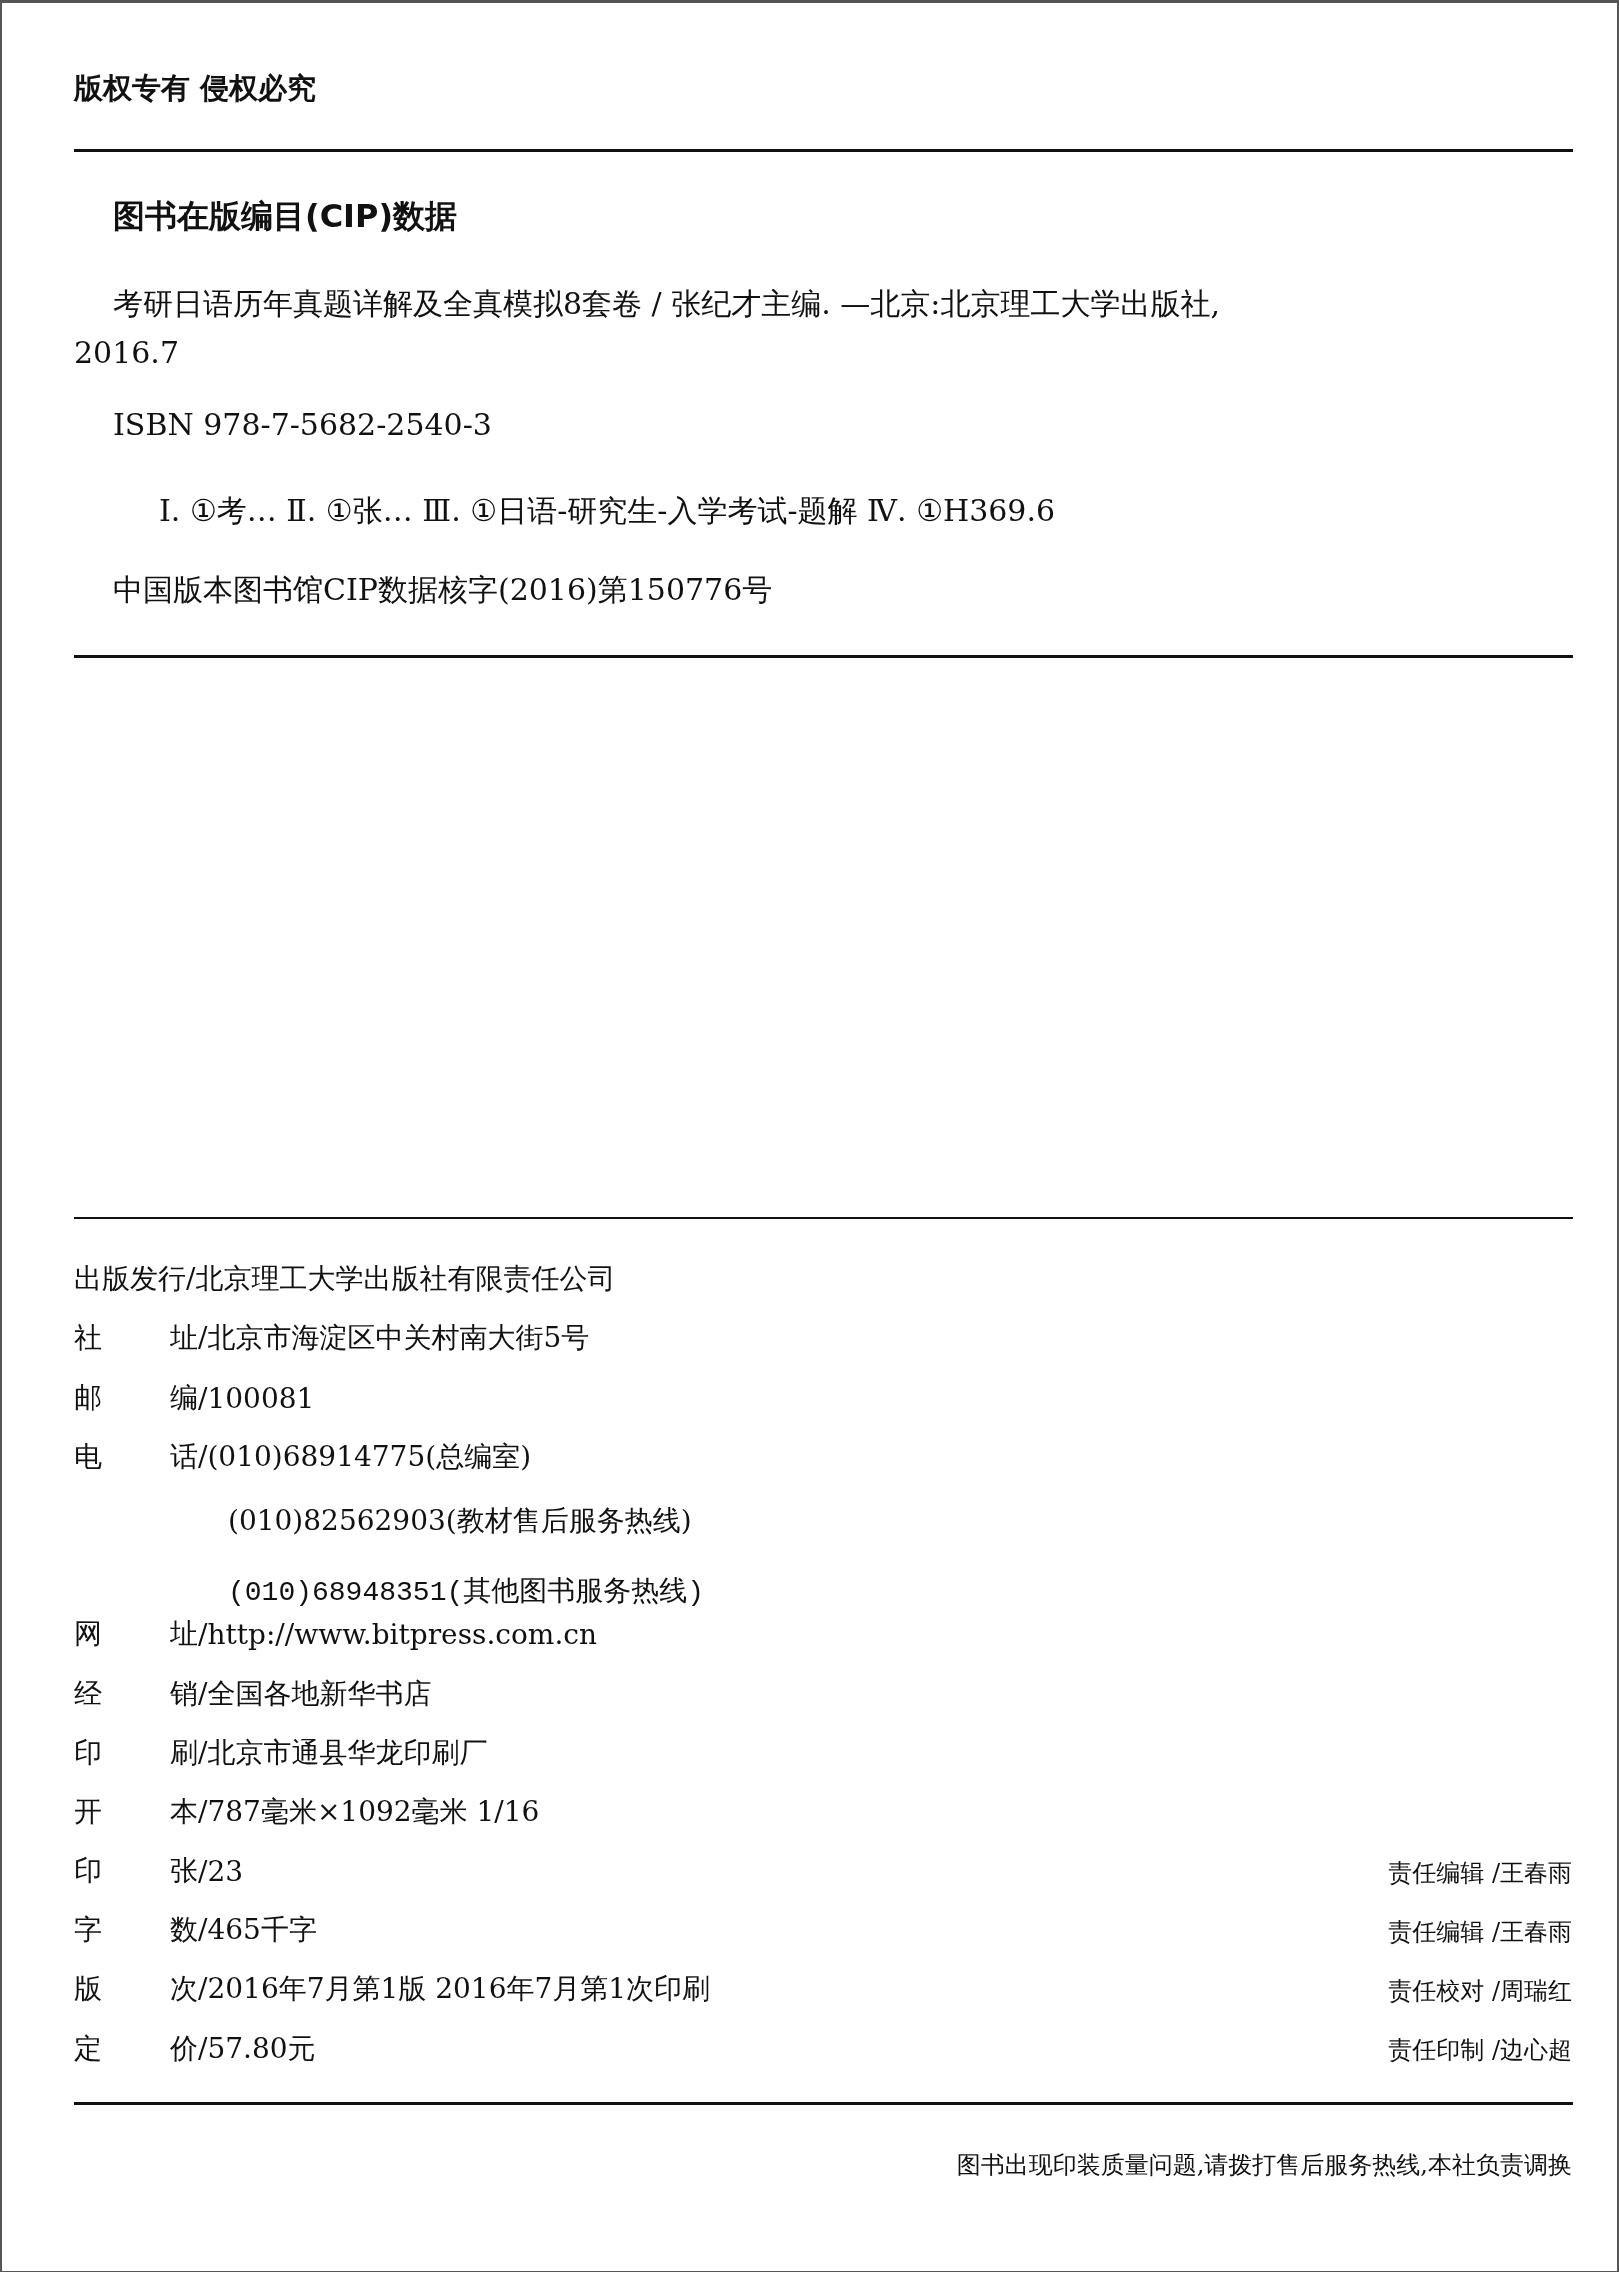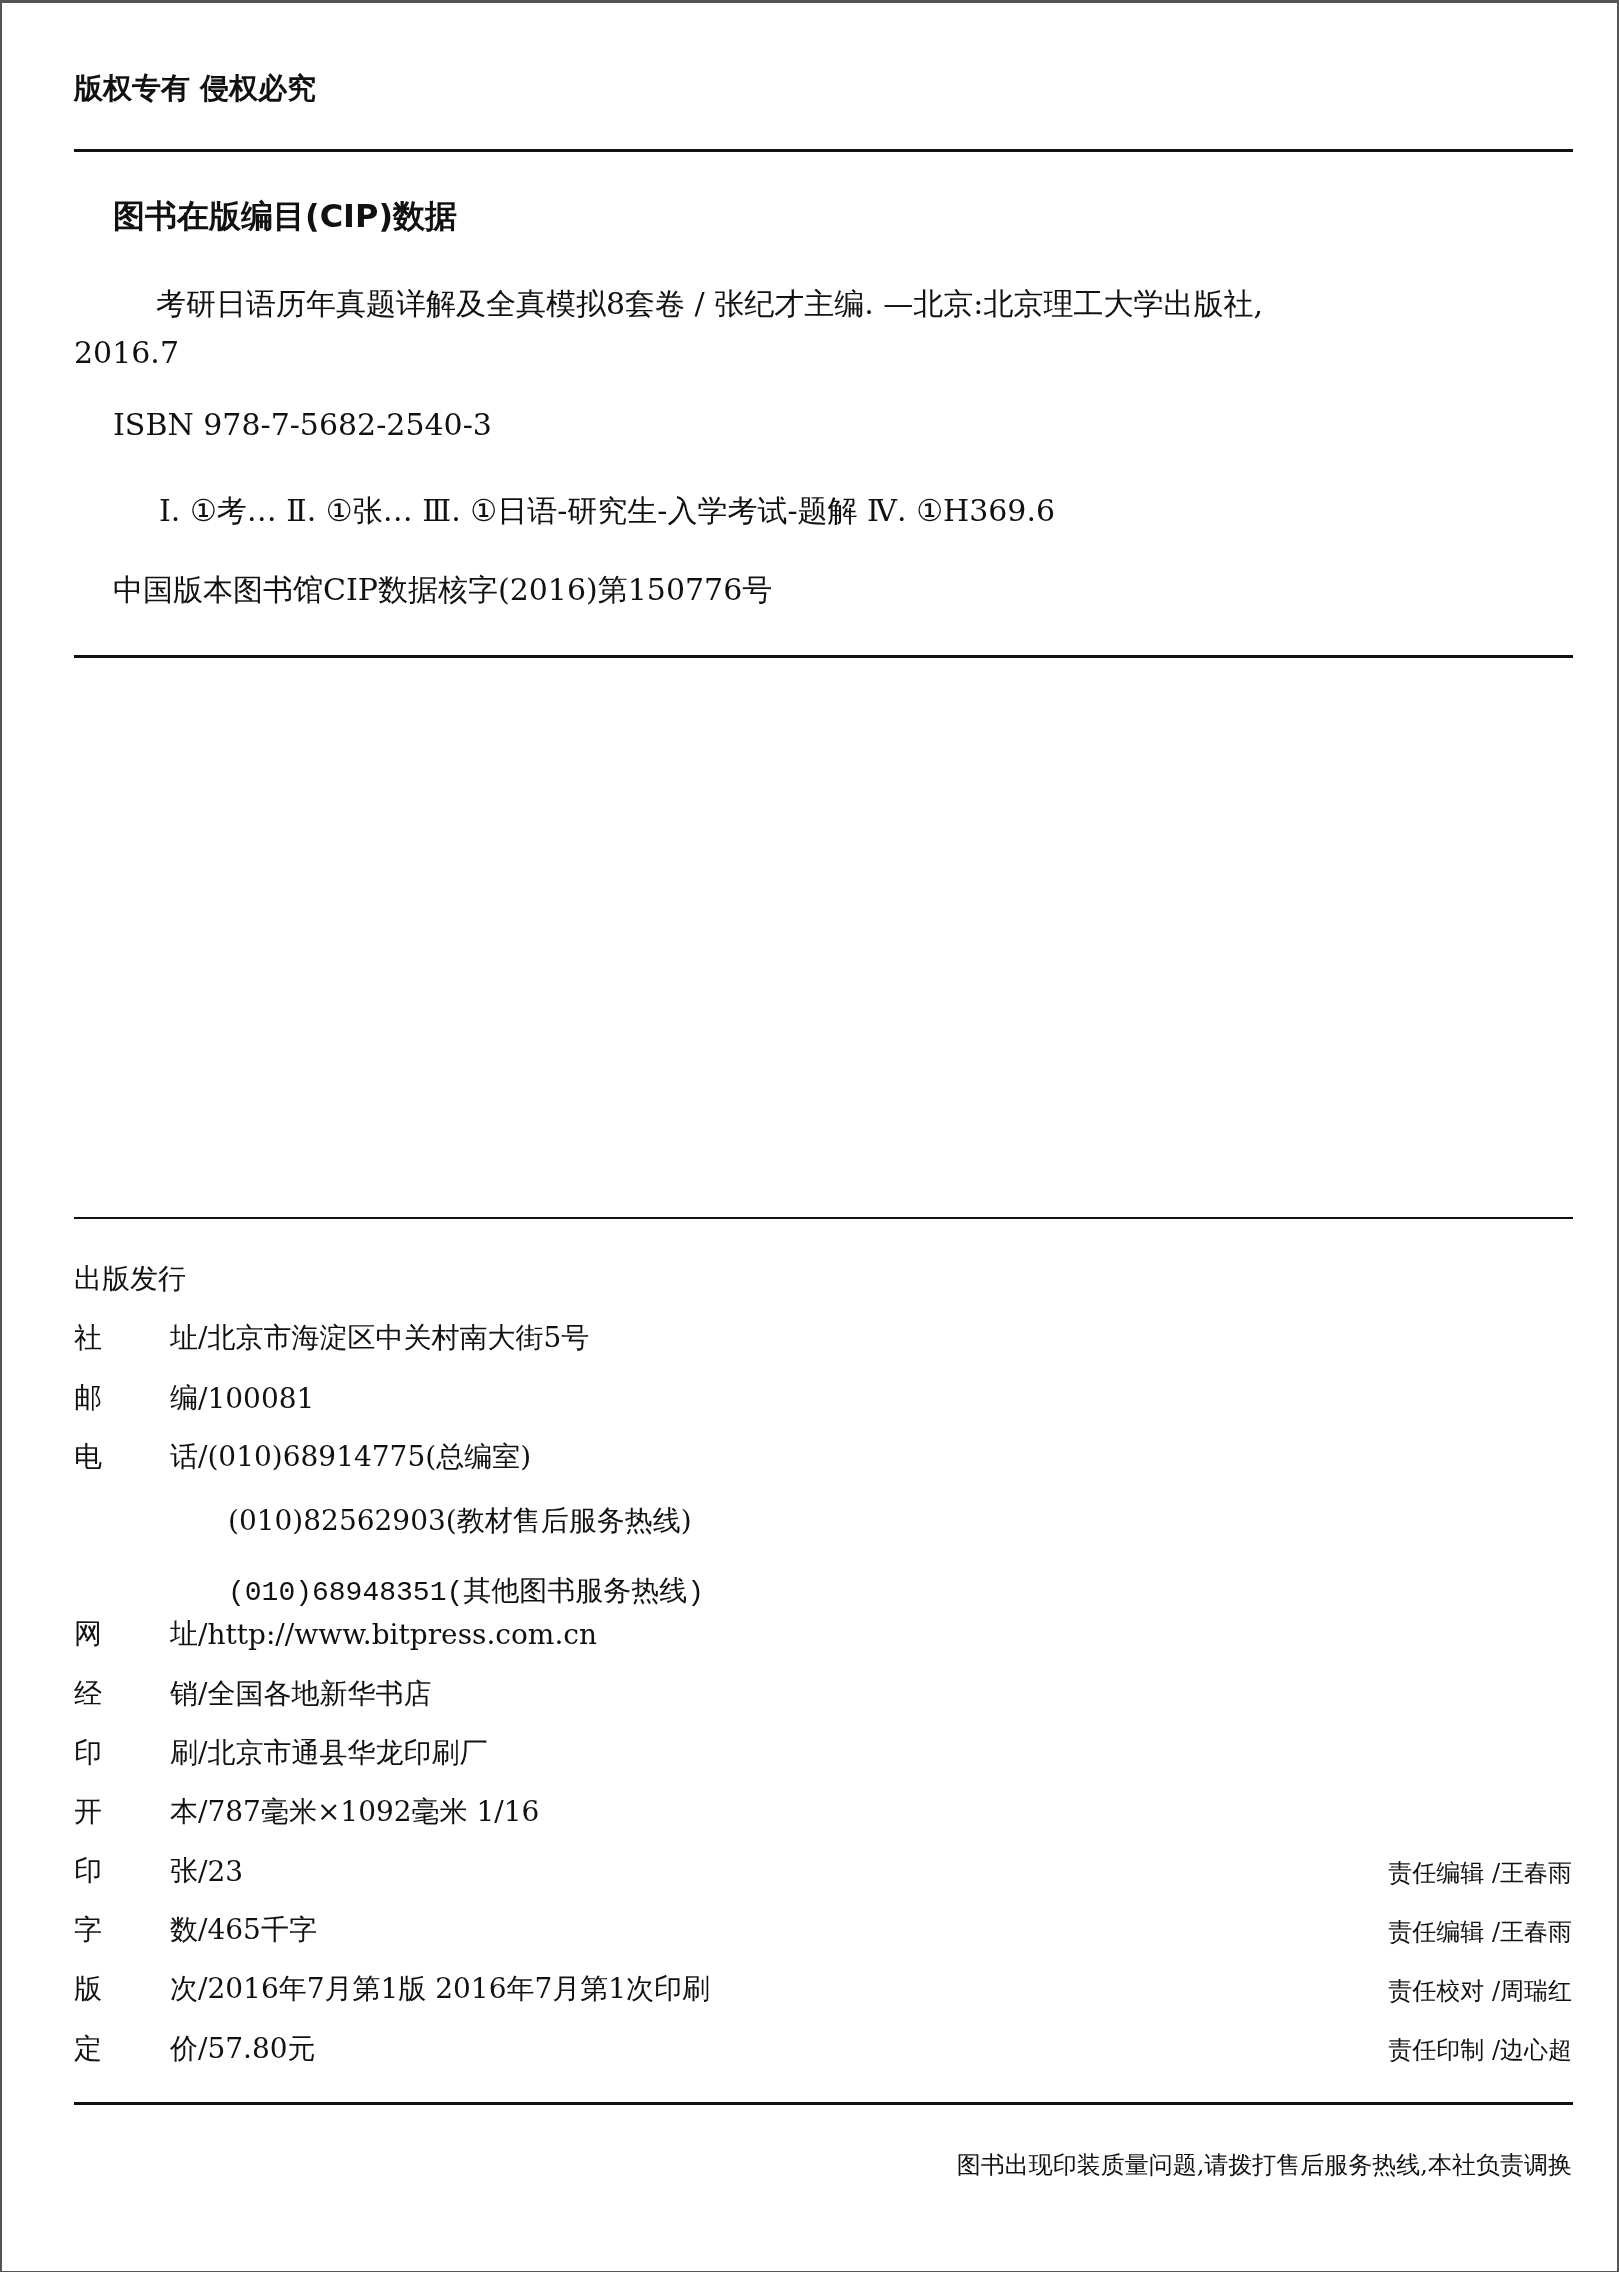--- a/index.html
+++ b/index.html
@@ -24,32 +24,33 @@
 <body>
 
 <div class="frame"></div>
 
 <div class="abs bold t36" style="left:74px; top:74px;">版权专有   侵权必究</div>
 
 <div class="rule" style="top:149px; height:3.4px;"></div>
 
 <div class="abs bold t40" style="left:113px; top:200px;">图书在版编目(CIP)数据</div>
 
-<div class="abs t37" style="left:113px; top:289px; width:1459px; overflow:hidden;margin-left:43px;">考研日语历年真题详解及全真模拟8套卷 / 张纪才主编. —北京:北京理工大学出版社,</div>
+<div class="abs t37" style="left:113px; top:289px; width:1459px; overflow:hidden;">考研日语历年真题详解及全真模拟8套卷 / 张纪才主编. —北京:北京理工大学出版社,</div>
 <div class="abs t37" style="left:74px; top:338px;">2016.7</div>
 <div class="abs t37" style="left:113px; top:410px;">ISBN 978-7-5682-2540-3</div>
 <div class="abs t37" style="left:113px; top:496px;margin-left:46px;">Ⅰ. ①考… Ⅱ. ①张… Ⅲ. ①日语-研究生-入学考试-题解 Ⅳ. ①H369.6</div>
 <div class="abs t37" style="left:113px; top:575px;">中国版本图书馆CIP数据核字(2016)第150776号</div>
 
 <div class="rule" style="top:655px; height:2.5px;"></div>
 
 <div class="rule" style="top:1217px; height:1.7px;"></div>
 
 <div class="row" style="top:1262px;">
   <span class="lblfull">出版发行</span>
+  <span>/北京理工大学出版社有限责任公司</span>
 </div>
 <div class="row" style="top:1321px;">
   <span class="lbl1">社</span>
   <span class="lbl2">址</span>
   <span>/北京市海淀区中关村南大街5号</span>
 </div>
 <div class="row" style="top:1381px;">
   <span class="lbl1">邮</span>
   <span class="lbl2">编</span>
   <span>/100081</span>

